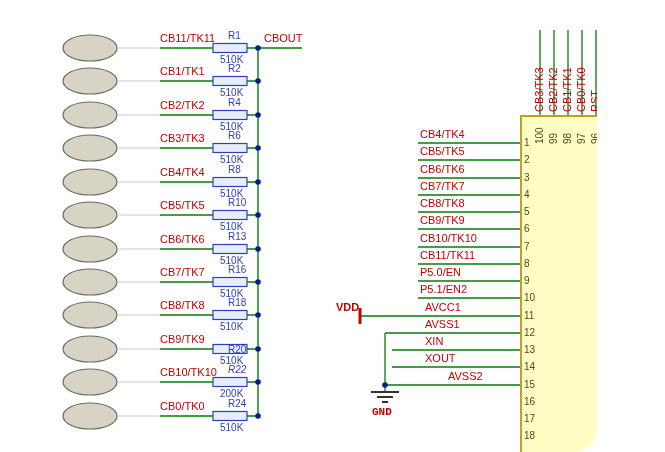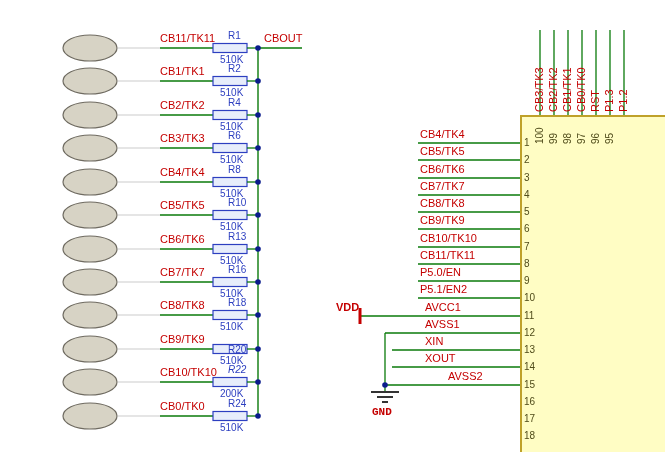--- a/index.html
+++ b/index.html
@@ -1,17 +1,17 @@
 <!DOCTYPE html>
 <html><head>
 <meta charset="utf-8">
 <style>
   html,body{margin:0;padding:0;background:#ffffff;}
-  #canvas{position:relative;width:665px;height:452px;background:#ffffff;overflow:hidden;
-          font-family:"Liberation Sans",sans-serif;}
+  #canvas{position:relative;width:597px;height:452px;background:#ffffff;overflow:hidden;
+          font-family:"Liberation Sans",sans-serif;border-radius:24px;}
   #gfx{position:absolute;left:0;top:0;}
   #texts{position:absolute;left:0;top:0;width:0;height:0;}
   .t{position:absolute;white-space:nowrap;line-height:1;}
   .net{color:#c40000;font-size:11px;}
   .bold{font-weight:bold;}
   .blue{color:#2d3fc0;font-size:10px;}
   .pin-num{color:#4f4b1a;font-size:10px;}
   .vert{transform:rotate(-90deg);transform-origin:0 0;}
   .ic{position:absolute;left:520px;top:115px;width:150px;height:345px;background:#fffdc4;
       border:2px solid #bfa12a;box-sizing:border-box;}

